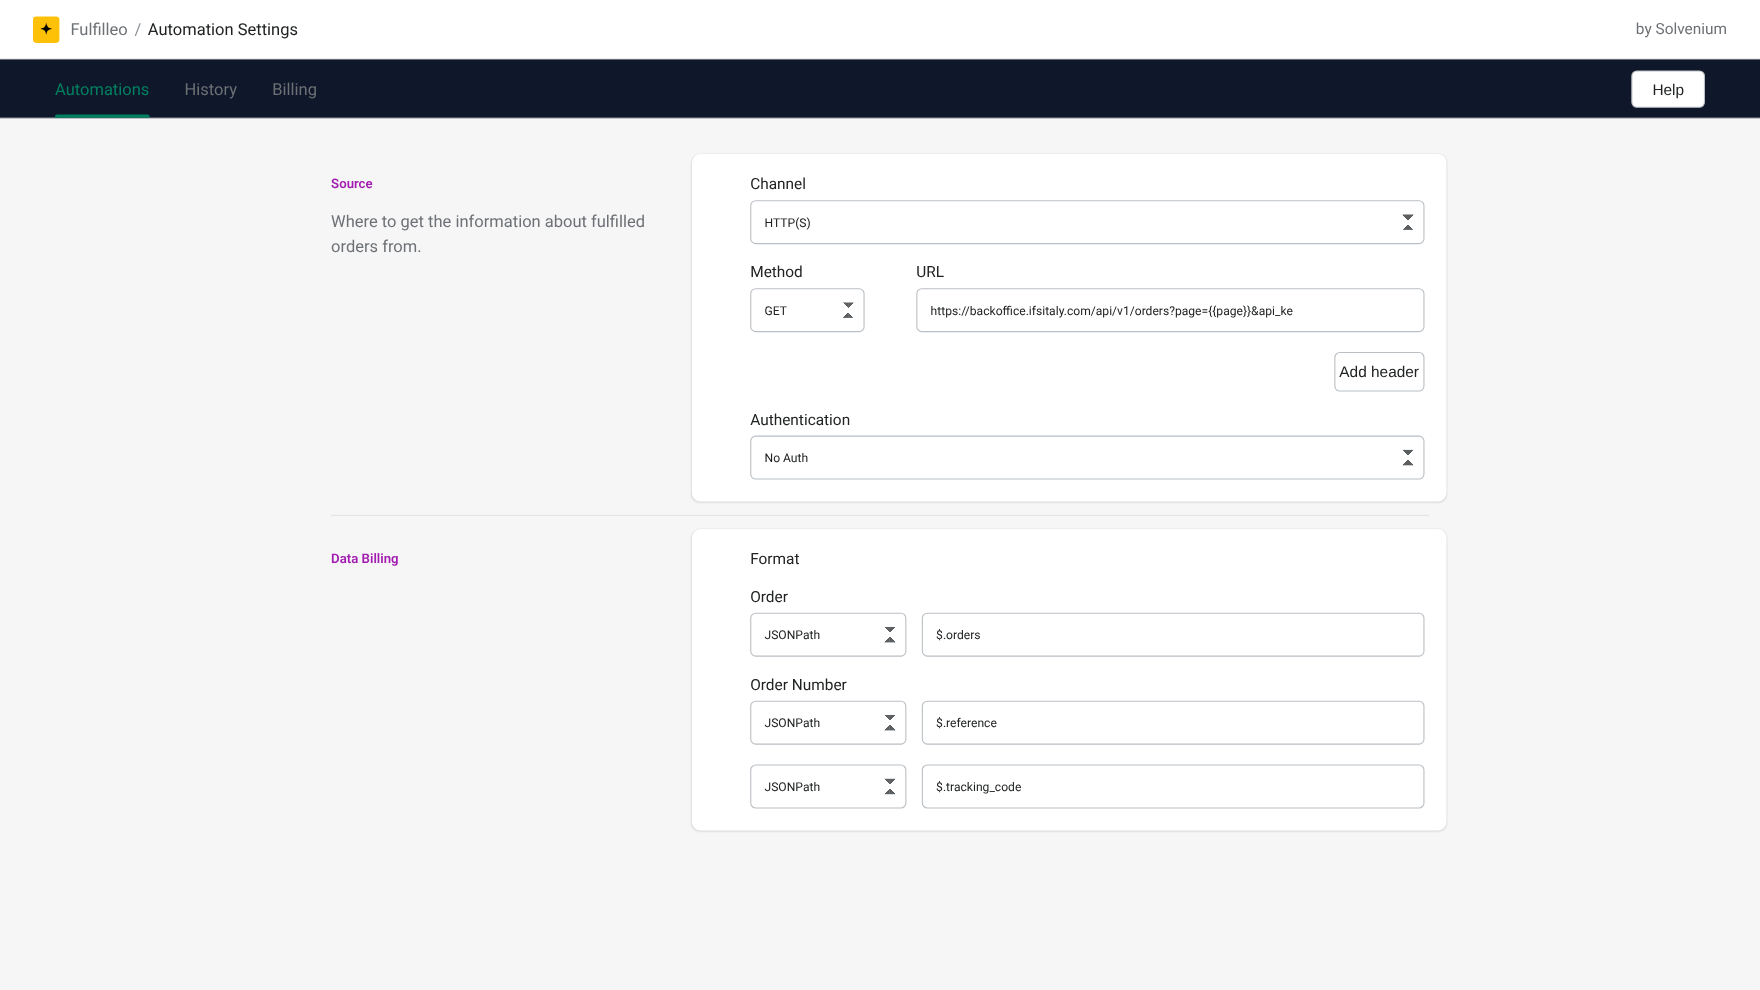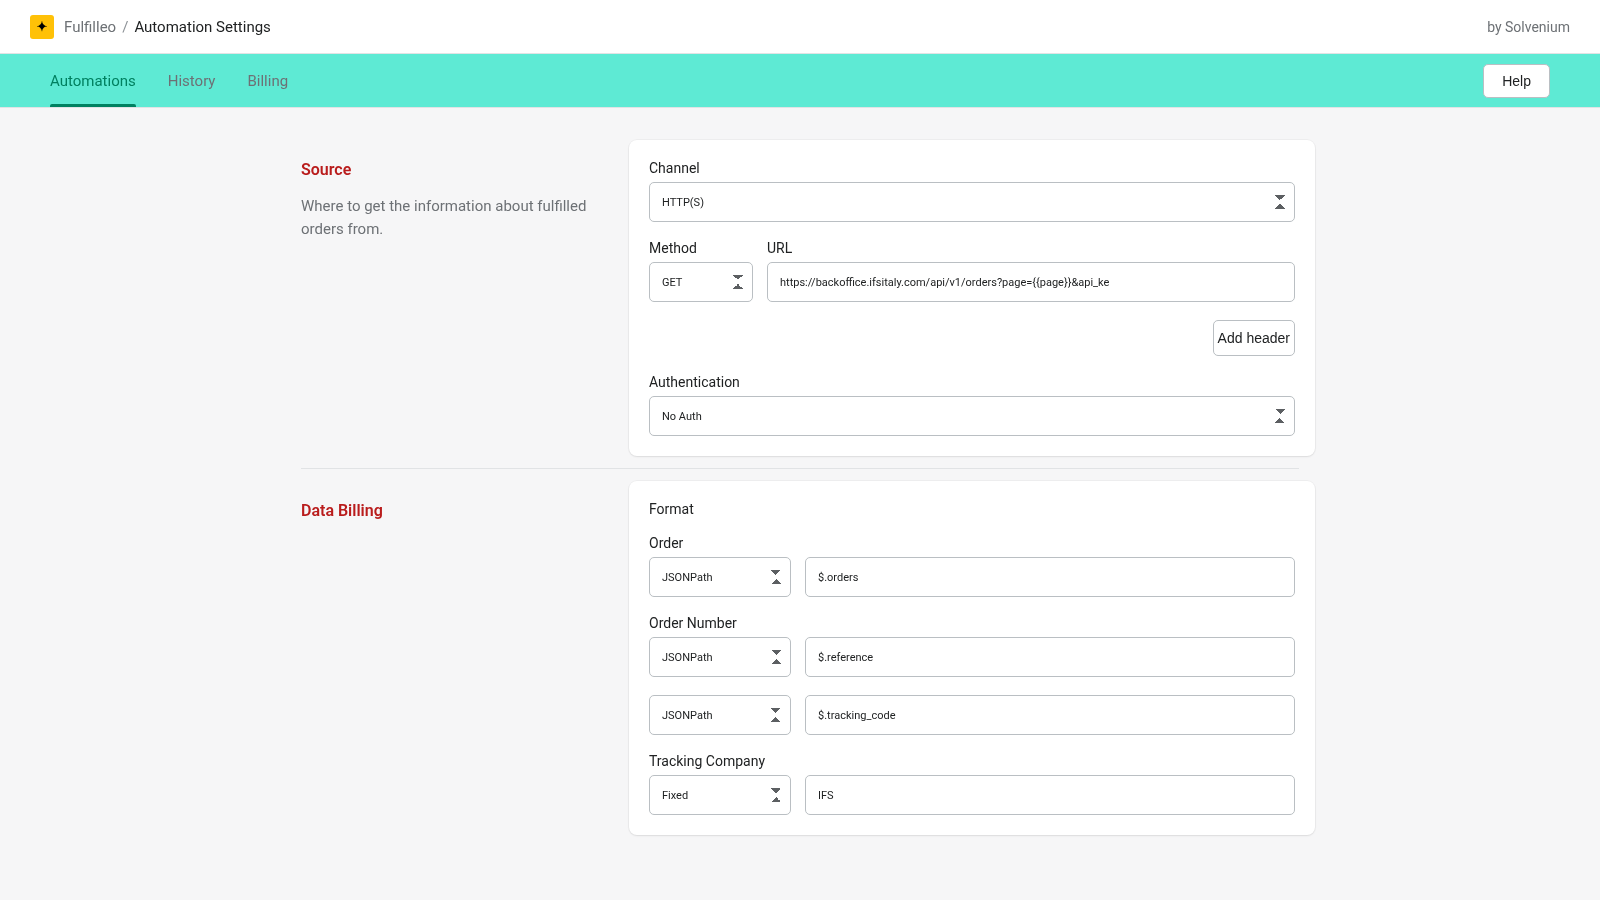--- a/index.html
+++ b/index.html
@@ -52,21 +52,21 @@
       color: #8c9196;
     }
     .breadcrumb-page {
       color: #202223;
     }
     .topbar-right {
       color: #6d7175;
       font-size: 14px;
     }
     .nav-row {
-      background: #5eead4;
+      background: #0f172a;
       border-bottom: 1px solid #e1e3e5;
       height: 54px;
       display: flex;
       align-items: center;
       justify-content: space-between;
       padding: 0 50px;
     }
     .tabs {
       display: flex;
       gap: 32px;
@@ -113,39 +113,40 @@
       display: flex;
       gap: 32px;
       padding: 12px 0;
     }
     .section-left {
       flex: 0 0 312px;
       padding-top: 20px;
       padding-left: 16px;
     }
     .section-title {
-      font-size: 16px;
+      font-size: 12px;
       font-weight: 600;
-      color: #b91c1c;
+      color: #a21caf;
       margin-bottom: 16px;
     }
     .section-desc {
       color: #6d7175;
       font-size: 15px;
       line-height: 1.5;
     }
     .card {
       flex: 1;
       background: #fff;
       border-radius: 8px;
       box-shadow: 0 0 0 1px rgba(0,0,0,0.03), 0 1px 2px rgba(0,0,0,0.08);
       padding: 20px;
     }
     .field {
       margin-bottom: 18px;
+      margin-left: 33px;
     }
     .field:last-child {
       margin-bottom: 0;
     }
     .field-label {
       display: block;
       font-size: 14px;
       color: #202223;
       margin-bottom: 6px;
     }
@@ -316,28 +317,17 @@
         <div class="field-row">
           <div class="field-col-medium select-wrap">
             <input class="select" readonly="" value="JSONPath" style="">
           </div>
           <div class="field-col">
             <input class="input" type="text" value="$.tracking_code" style="">
           </div>
         </div>
       </div>
 
-      <div class="field">
-        <label class="field-label">Tracking Company</label>
-        <div class="field-row">
-          <div class="field-col-medium select-wrap">
-            <input class="select" readonly="" value="Fixed" style="">
-          </div>
-          <div class="field-col">
-            <input class="input" type="text" value="IFS" style="">
-          </div>
-        </div>
-      </div>
 
     </div>
   </div>
 
 </div>
 
 </body></html>

